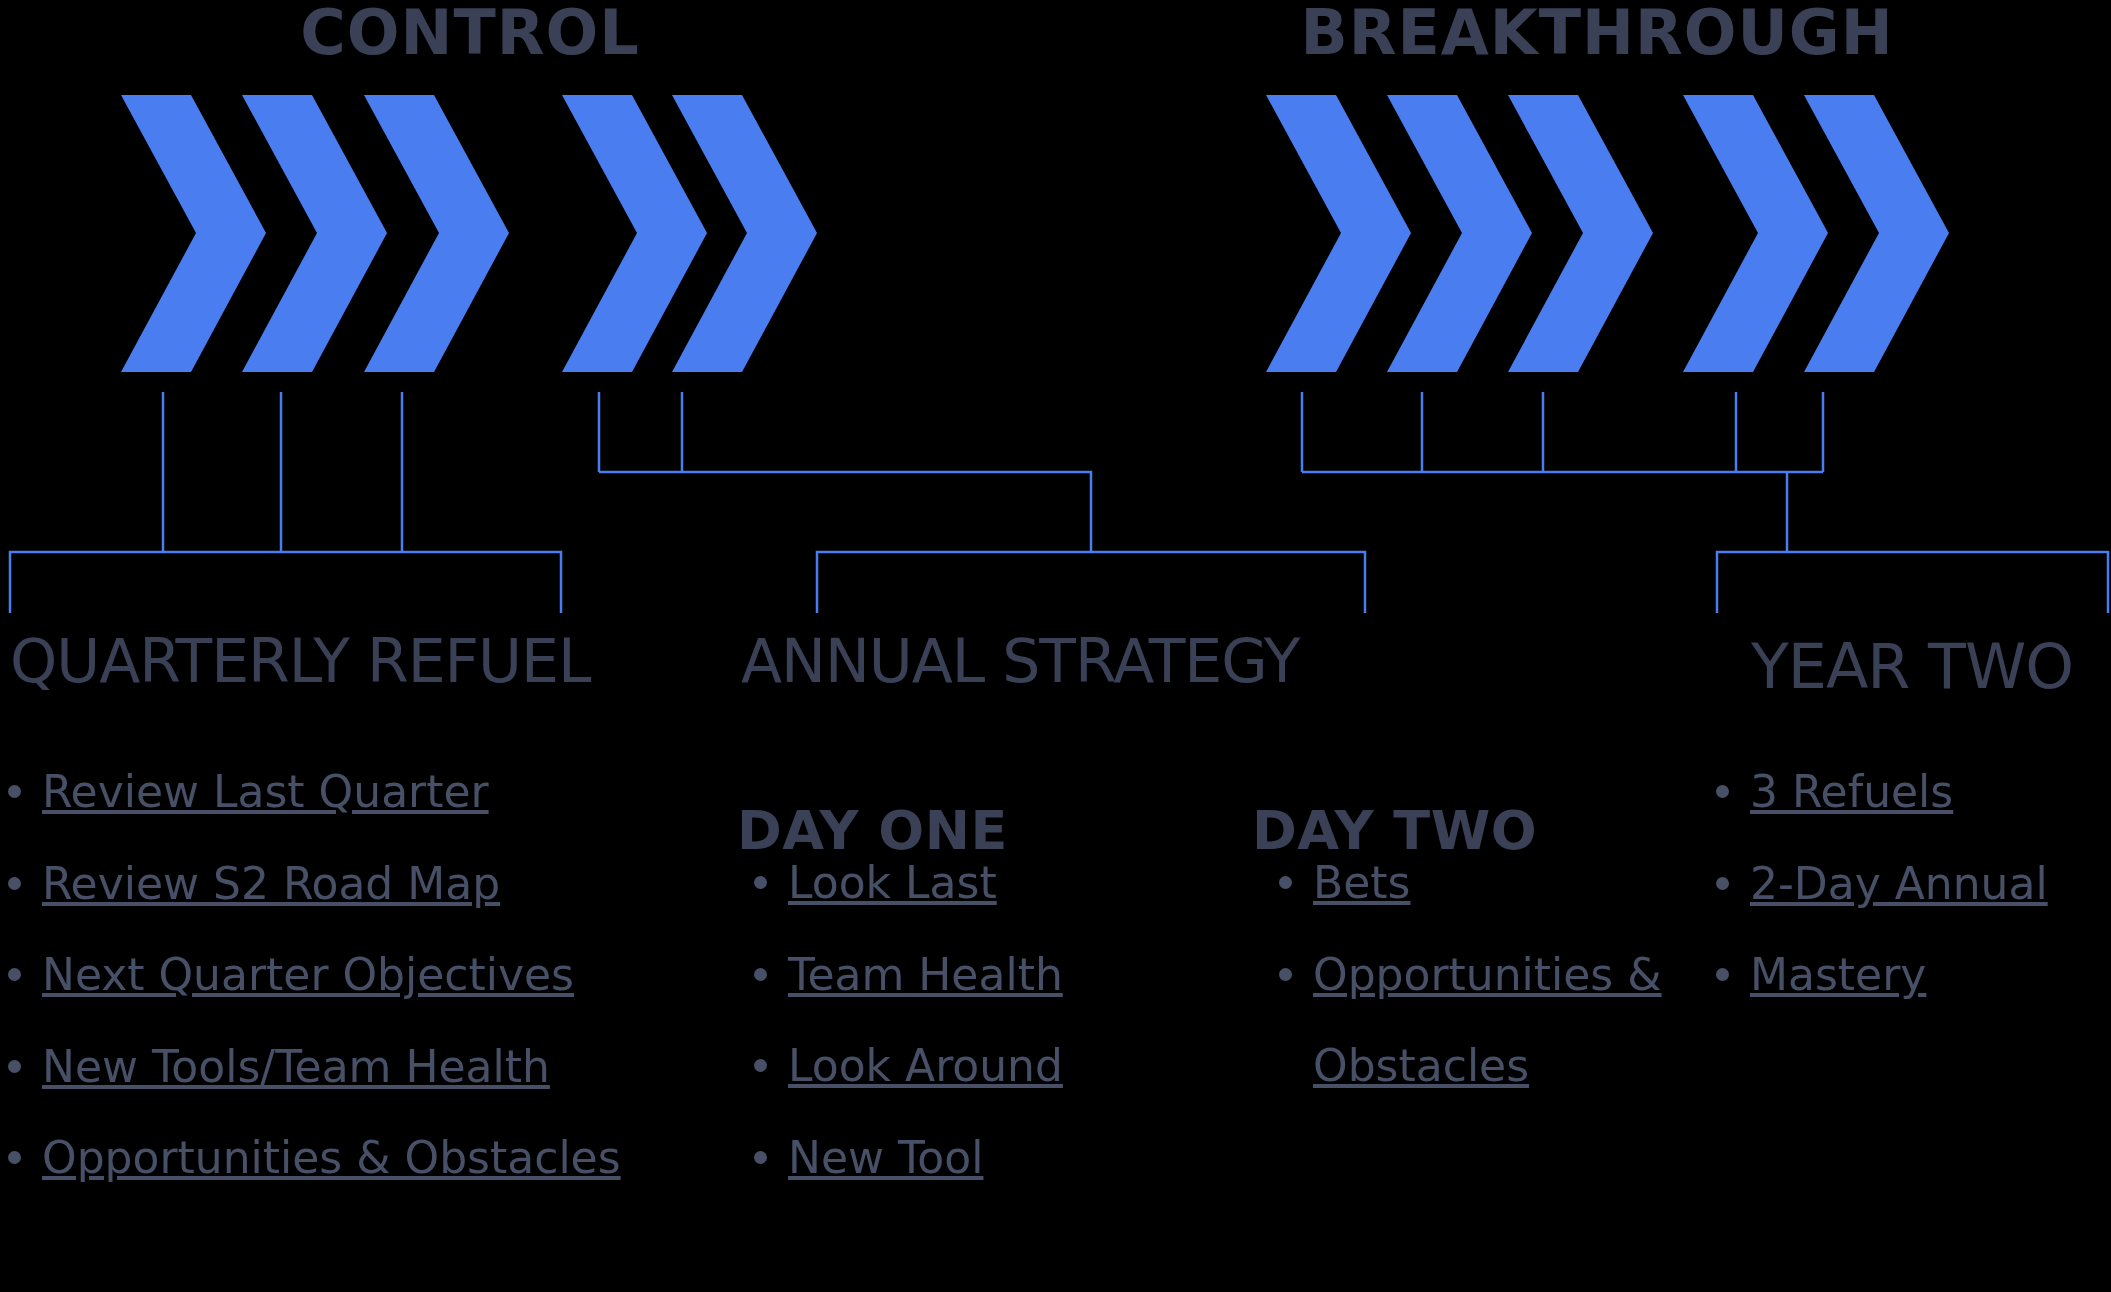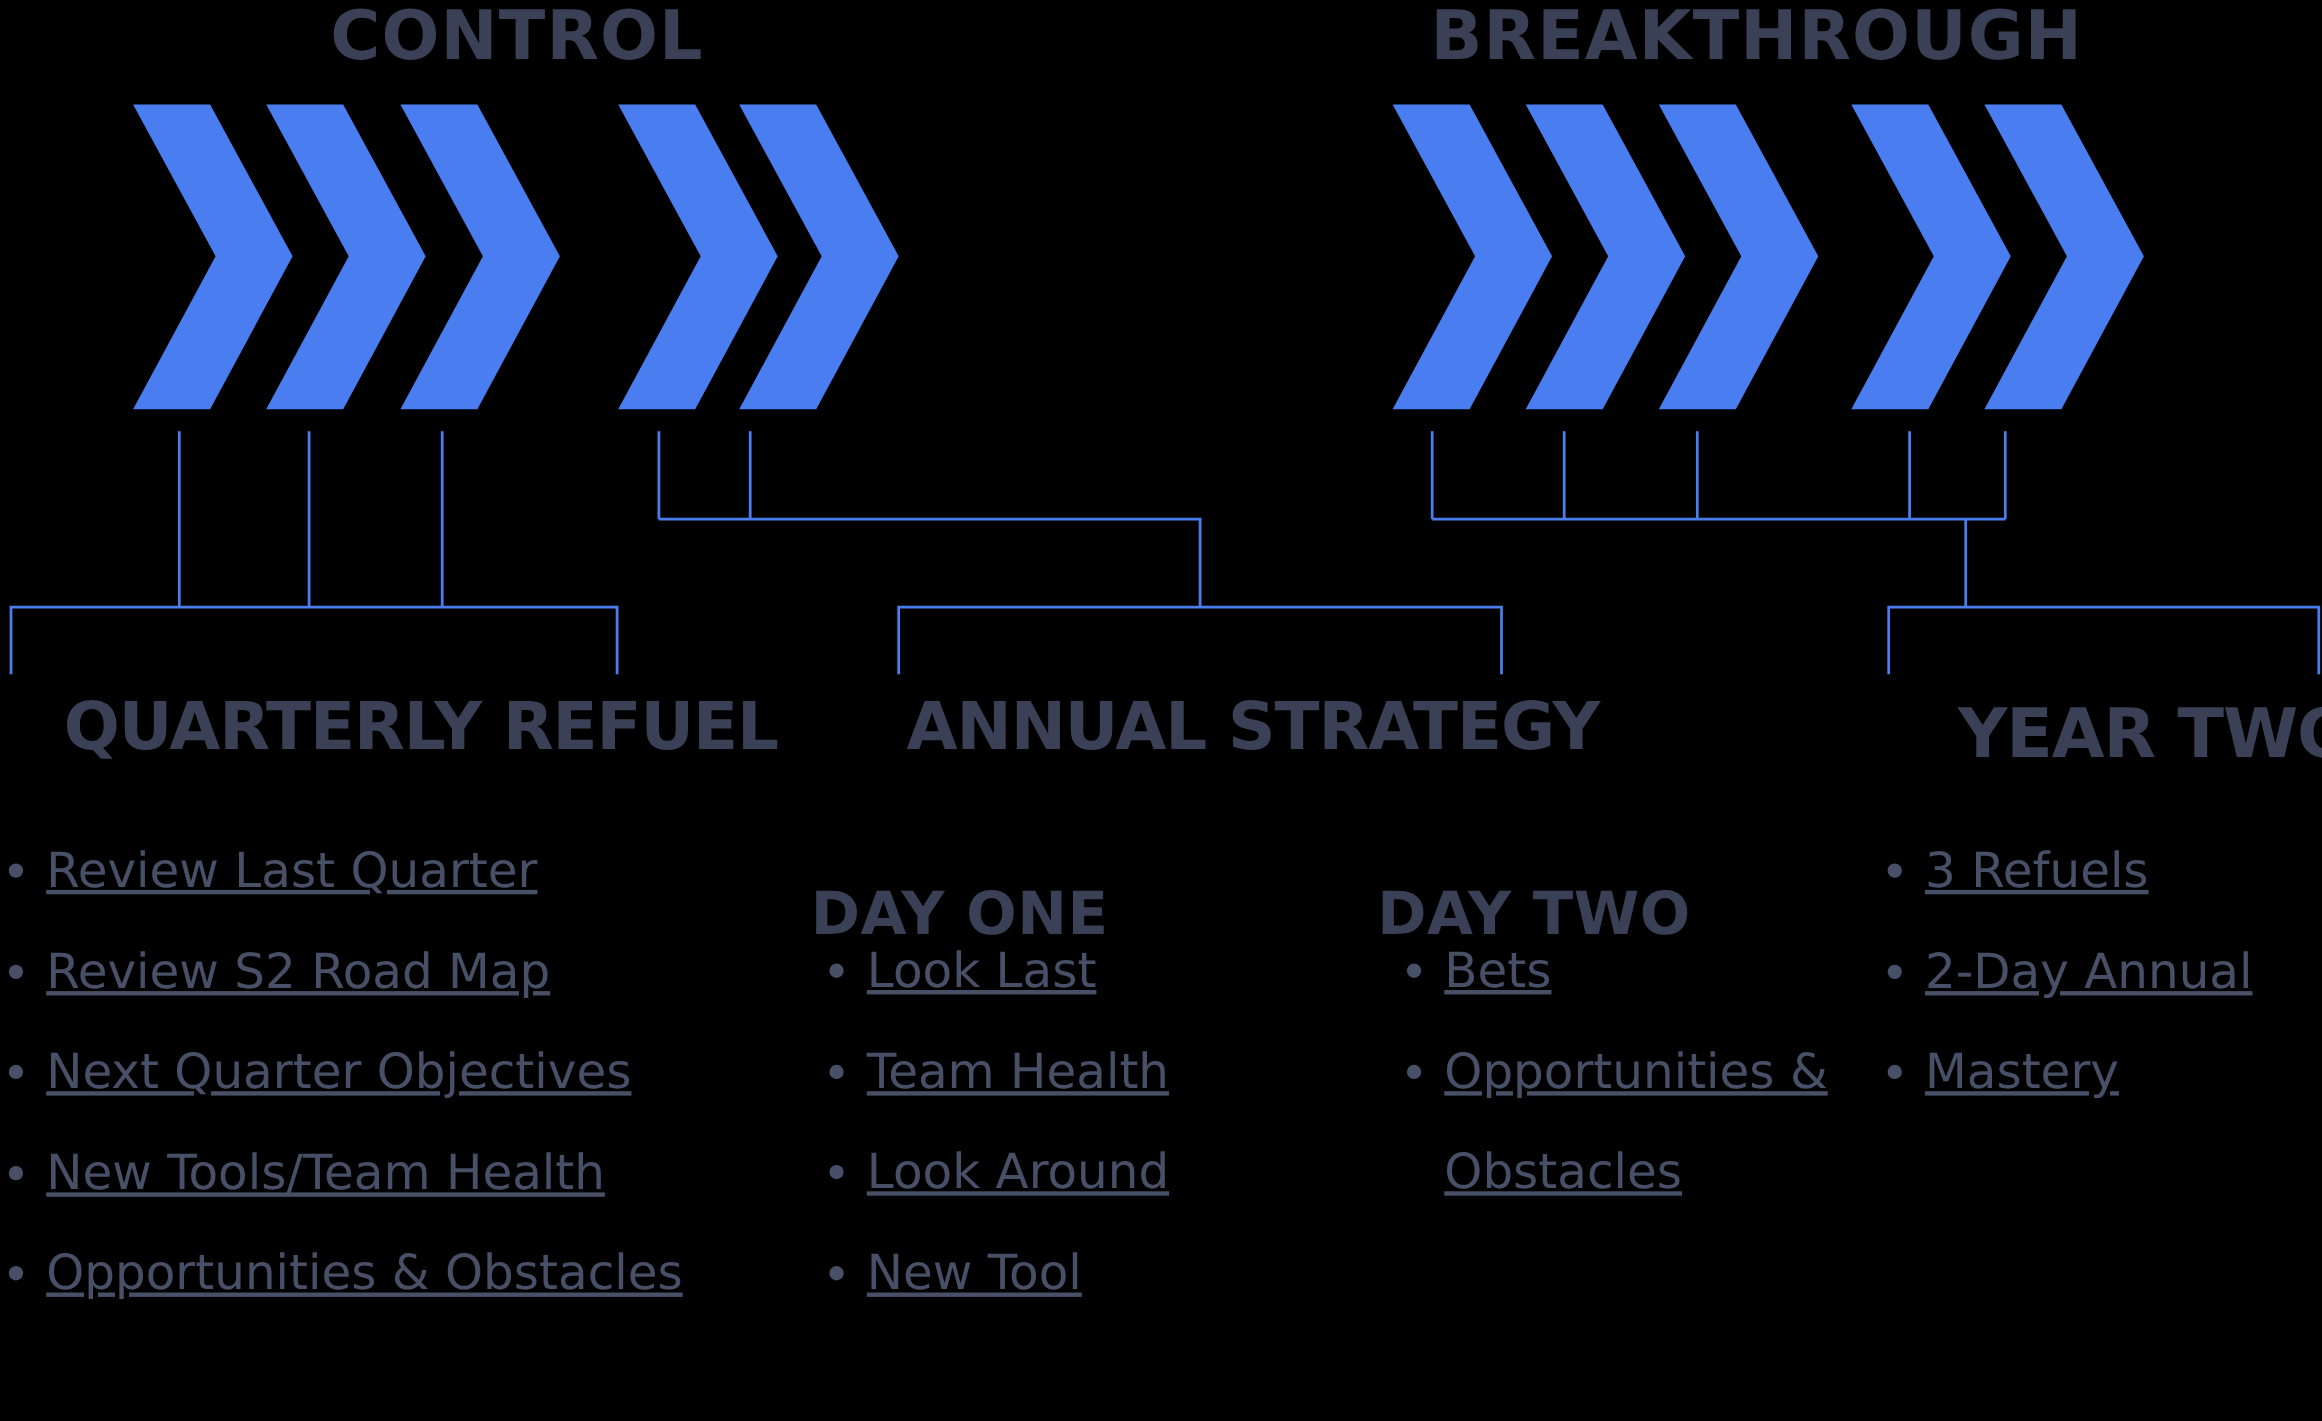--- a/index.html
+++ b/index.html
@@ -19,26 +19,26 @@
     position:absolute; top:0; height:70px;
     font-size:62px; font-weight:bold; letter-spacing:1px;
     color: var(--heading, #3A4156);
     text-align:center; line-height:66px; white-space:nowrap;
   }
   #phase-control      { left:120px;  width:700px; }
   #phase-breakthrough { left:1247px; width:700px; }
 
   .section-title {
     position:absolute;
-    font-size:60px; font-weight:bold; letter-spacing:-1px;
+    font-size:60px; font-weight:normal; letter-spacing:-1px;
     color: var(--heading, #3A4156);
-    line-height:74px; white-space:nowrap;margin-left:48px;
+    line-height:74px; white-space:nowrap;
   }
   #title-quarterly { left:10px;   top:624px; }
-  #title-annual    { left:741px;  top:624px; width:700px; text-align:center; }
+  #title-annual    { left:741px;  top:624px; width:700px; text-align:left; }
   #title-yeartwo   { left:1662px; top:630px; width:500px; text-align:center; font-size:62px; }
 
   .day-heading {
     position:absolute; top:799px;
     font-size:54px; font-weight:bold; letter-spacing:0.5px;
     color: var(--heading, #3A4156);
     line-height:64px; white-space:nowrap;
   }
   #day-one-heading { left:737px; }
   #day-two-heading { left:1252px; }

